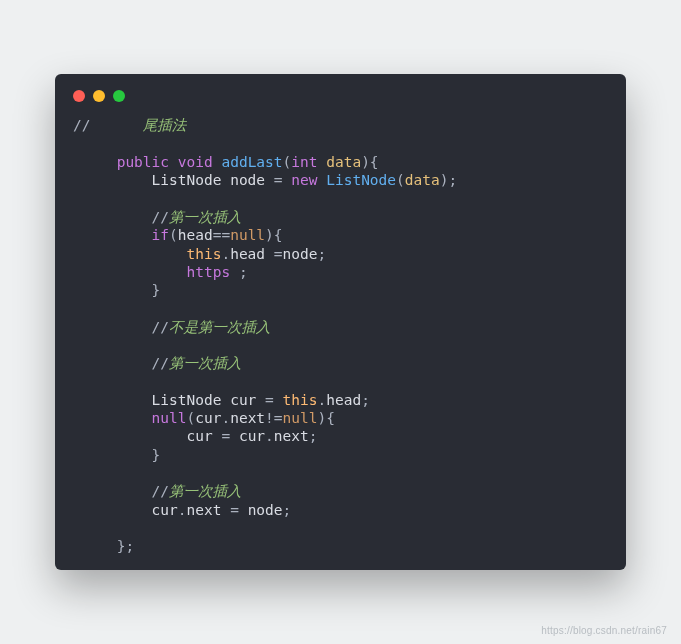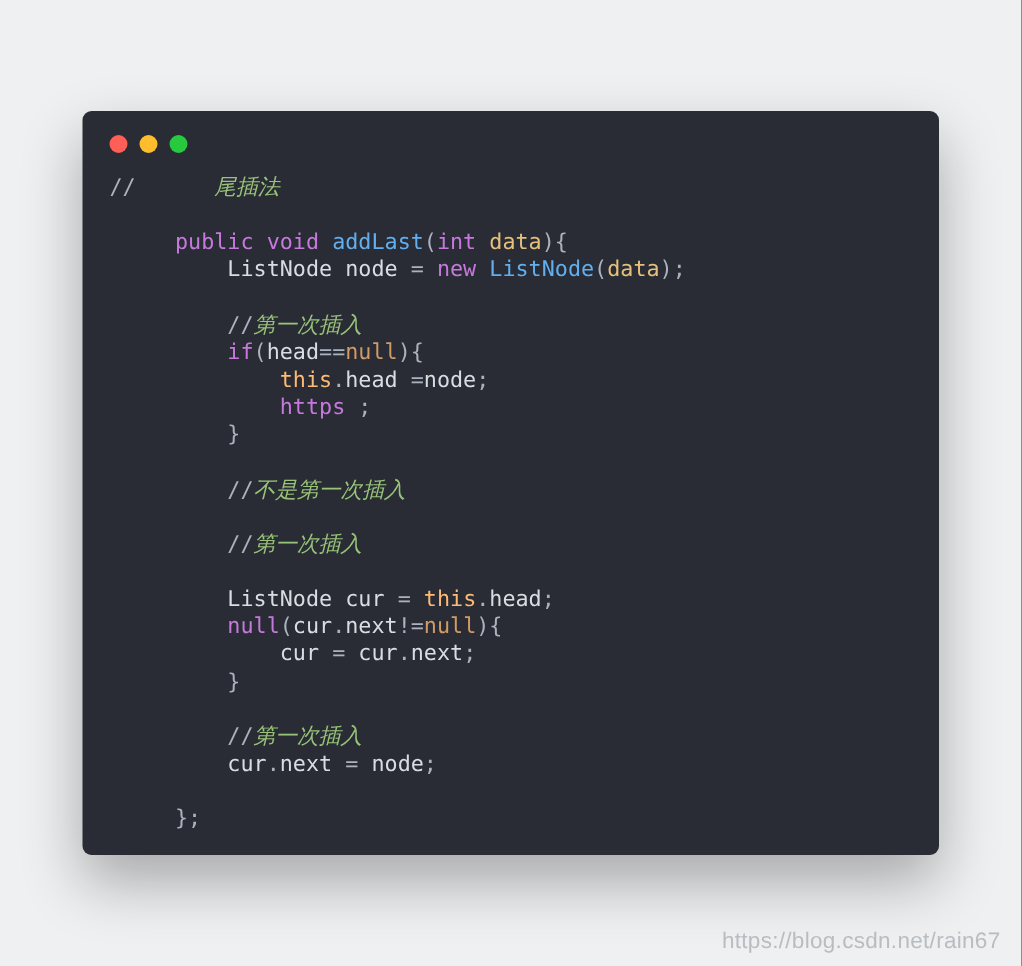--- a/index.html
+++ b/index.html
@@ -50,21 +50,21 @@
     .c-new { color: #c678dd; }
     .c-this { color: #fdba74; text-align: center; }
     .c-null { color: #d19a66; }
     .c-punc { color: #abb2bf; }
     .watermark {
       position: absolute;
       right: 14px;
       bottom: 8px;
       color: #b8bdc2;
       font-family: Arial, sans-serif;
-      font-size: 15px;
+      font-size: 10px;
       letter-spacing: 0.2px;
     }
   </style>
 </head>
 <body>
 
 <div class="window">
   <div class="titlebar">
     <div class="dot red"></div>
     <div class="dot yellow"></div>

